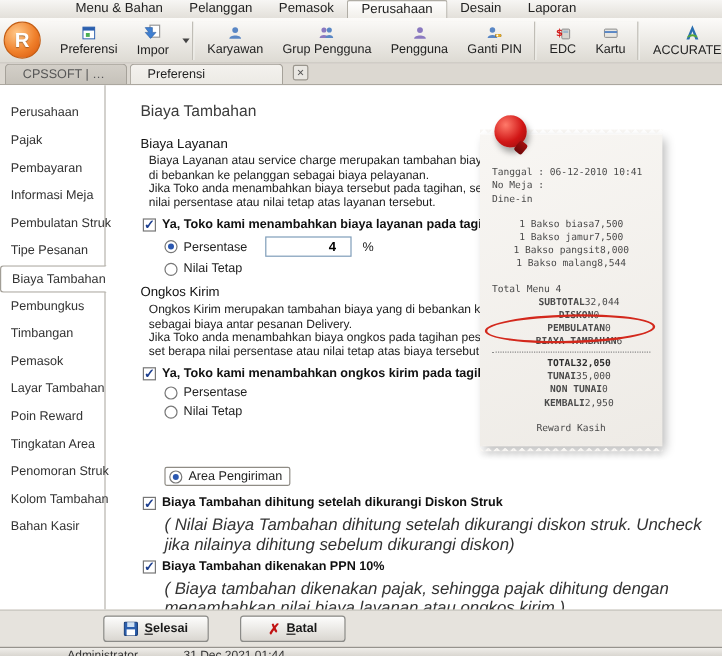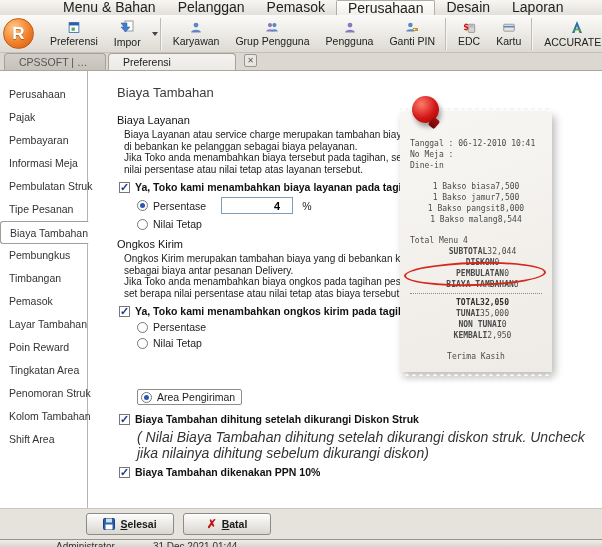--- a/index.html
+++ b/index.html
@@ -3,21 +3,21 @@
 <meta charset="utf-8">
 <style>
   * { box-sizing: border-box; margin: 0; padding: 0; }
   html,body { width:602px; height:547px; }
   body { font-family:"Liberation Sans", sans-serif; background:#e7e4df; overflow:hidden; }
   #app { position:relative; width:602px; height:547px; background:#e7e4df; overflow:hidden; }
 
   
   .menubar { position:absolute; left:0; top:0; width:602px; height:15px;
     background:linear-gradient(#f7f6f4,#e3e0da); display:flex; align-items:stretch;
-    padding-left:52px; font-size:14px; color:#222; }
+    padding-left:52px; font-size:11px; color:#222; }
   .menu-item { padding:0 11px; line-height:15px; cursor:default; }
   .menu-item.selected { background:linear-gradient(#ffffff,#f1efea);
     border:1px solid #b0ada5; border-bottom:none; border-radius:2px 2px 0 0; }
 
   
   .toolbar { position:absolute; left:0; top:15px; width:602px; height:38px;
     background:linear-gradient(#fcfbf9,#dddad3); border-bottom:1px solid #c4c1ba;
     display:flex; align-items:center; padding-left:40px; }
   .logo { position:absolute; left:3px; top:3px; width:31px; height:31px; border-radius:50%;
     background:radial-gradient(circle at 35% 30%, #ffc98a, #f0812c 55%, #d6530a);
@@ -104,21 +104,21 @@
     border:2px solid #d3281c; border-radius:50%; transform:rotate(-1.5deg); pointer-events:none; }
   .pin { position:absolute; left:12px; top:-12px; width:27px; height:27px; border-radius:50%;
     background:radial-gradient(circle at 35% 30%, #ff7a6a, #d11616 55%, #8f0b0b);
     box-shadow:2px 4px 5px rgba(0,0,0,.35); z-index:3; }
   .pin::after { content:""; position:absolute; left:18px; top:22px; width:8px; height:10px;
     background:linear-gradient(#a31010,#6e0808); transform:rotate(40deg); border-radius:2px; }
 
   
   .btnstrip { position:absolute; left:0; top:508px; width:602px; height:31px;
     background:#e6e3dd; border-top:1px solid #c9c6bf; display:flex; align-items:center;
-    gap:9px; padding-left:86px; }
+    gap:26px; padding-left:86px; }
   .wbtn { height:22px; min-width:88px; padding:0 12px; display:flex; align-items:center;
     justify-content:center; gap:5px; background:linear-gradient(#fdfdfc,#d9d6d0);
     border:1px solid #8b8b88; border-radius:3px; font-size:10.5px; font-weight:bold; color:#1a1a1a;
     box-shadow:0 1px 0 rgba(255,255,255,.7) inset; cursor:default; }
   .wbtn u { text-decoration:underline; }
   .icon-save { width:12px; height:12px; display:block; }
   .icon-x { color:#c11212; font-weight:bold; font-size:12px; line-height:12px; }
   .statusbar { position:absolute; left:0; top:539px; width:602px; height:8px;
     background:linear-gradient(#f0eeea,#d8d5cf); border-top:1px solid #96938d;
     overflow:hidden; display:flex; gap:38px; padding-left:56px; font-size:10px; color:#333; }
@@ -248,21 +248,21 @@
       <div class="side-item">Tipe Pesanan</div>
       <div class="side-item selected">Biaya Tambahan</div>
       <div class="side-item">Pembungkus</div>
       <div class="side-item">Timbangan</div>
       <div class="side-item">Pemasok</div>
       <div class="side-item">Layar Tambahan</div>
       <div class="side-item">Poin Reward</div>
       <div class="side-item">Tingkatan Area</div>
       <div class="side-item">Penomoran Struk</div>
       <div class="side-item">Kolom Tambahan</div>
-      <div class="side-item">Shift Area</div>
+      <div class="side-item">Bahan Kasir</div>
     </div>
 
     <div class="main">
       <div class="page-title">Biaya Tambahan</div>
 
       <div class="seclump">
         <div class="sec-head">Biaya Layanan</div>
         <div class="sec-desc">Biaya Layanan atau service charge merupakan tambahan biaya yang
 di bebankan ke pelanggan sebagai biaya pelayanan.
 Jika Toko anda menambahkan biaya tersebut pada tagihan, set berapa
@@ -312,20 +312,21 @@
       <div class="cb-row">
         <span class="cb checked"></span>
         <span class="cb-label">Biaya Tambahan dihitung setelah dikurangi Diskon Struk</span>
       </div>
       <div class="note">( Nilai Biaya Tambahan dihitung setelah dikurangi diskon struk. Uncheck jika nilainya dihitung sebelum dikurangi diskon)</div>
 
       <div class="cb-row">
         <span class="cb checked"></span>
         <span class="cb-label">Biaya Tambahan dikenakan PPN 10%</span>
       </div>
+      <div class="note">( Biaya tambahan dikenakan pajak, sehingga pajak dihitung dengan menambahkan nilai biaya layanan atau ongkos kirim )</div>
     </div>
 
     <div class="receipt">
       <div class="pin"></div>
       <div class="zz zz-top"></div>
       <div class="paper">
         <div>Tanggal : 06-12-2010 10:41</div>
         <div>No Meja :</div>
         <div>Dine-in</div>
         <div class="r-gap"></div>
@@ -377,21 +378,21 @@
           </div>
         <div class="r-row">
             <span class="r-ind">NON TUNAI</span>
             <span>0</span>
           </div>
         <div class="r-row">
             <span class="r-ind">KEMBALI</span>
             <span>2,950</span>
           </div>
         <div class="r-gap"></div>
-        <div class="r-center">Terima Kasih</div>
+        <div class="r-center">Reward Kasih</div>
       </div>
       <div class="zz zz-bot"></div>
     </div>
   </div>
 
   <div class="btnstrip">
     <div class="wbtn">
       <svg class="icon-save" viewBox="0 0 12 12">
           <rect x="0.5" y="0.5" width="11" height="11" rx="1" fill="#2b5fae" stroke="#1c407a"></rect>
           <rect x="3" y="0.5" width="6" height="4" fill="#cfe0f2"></rect>

